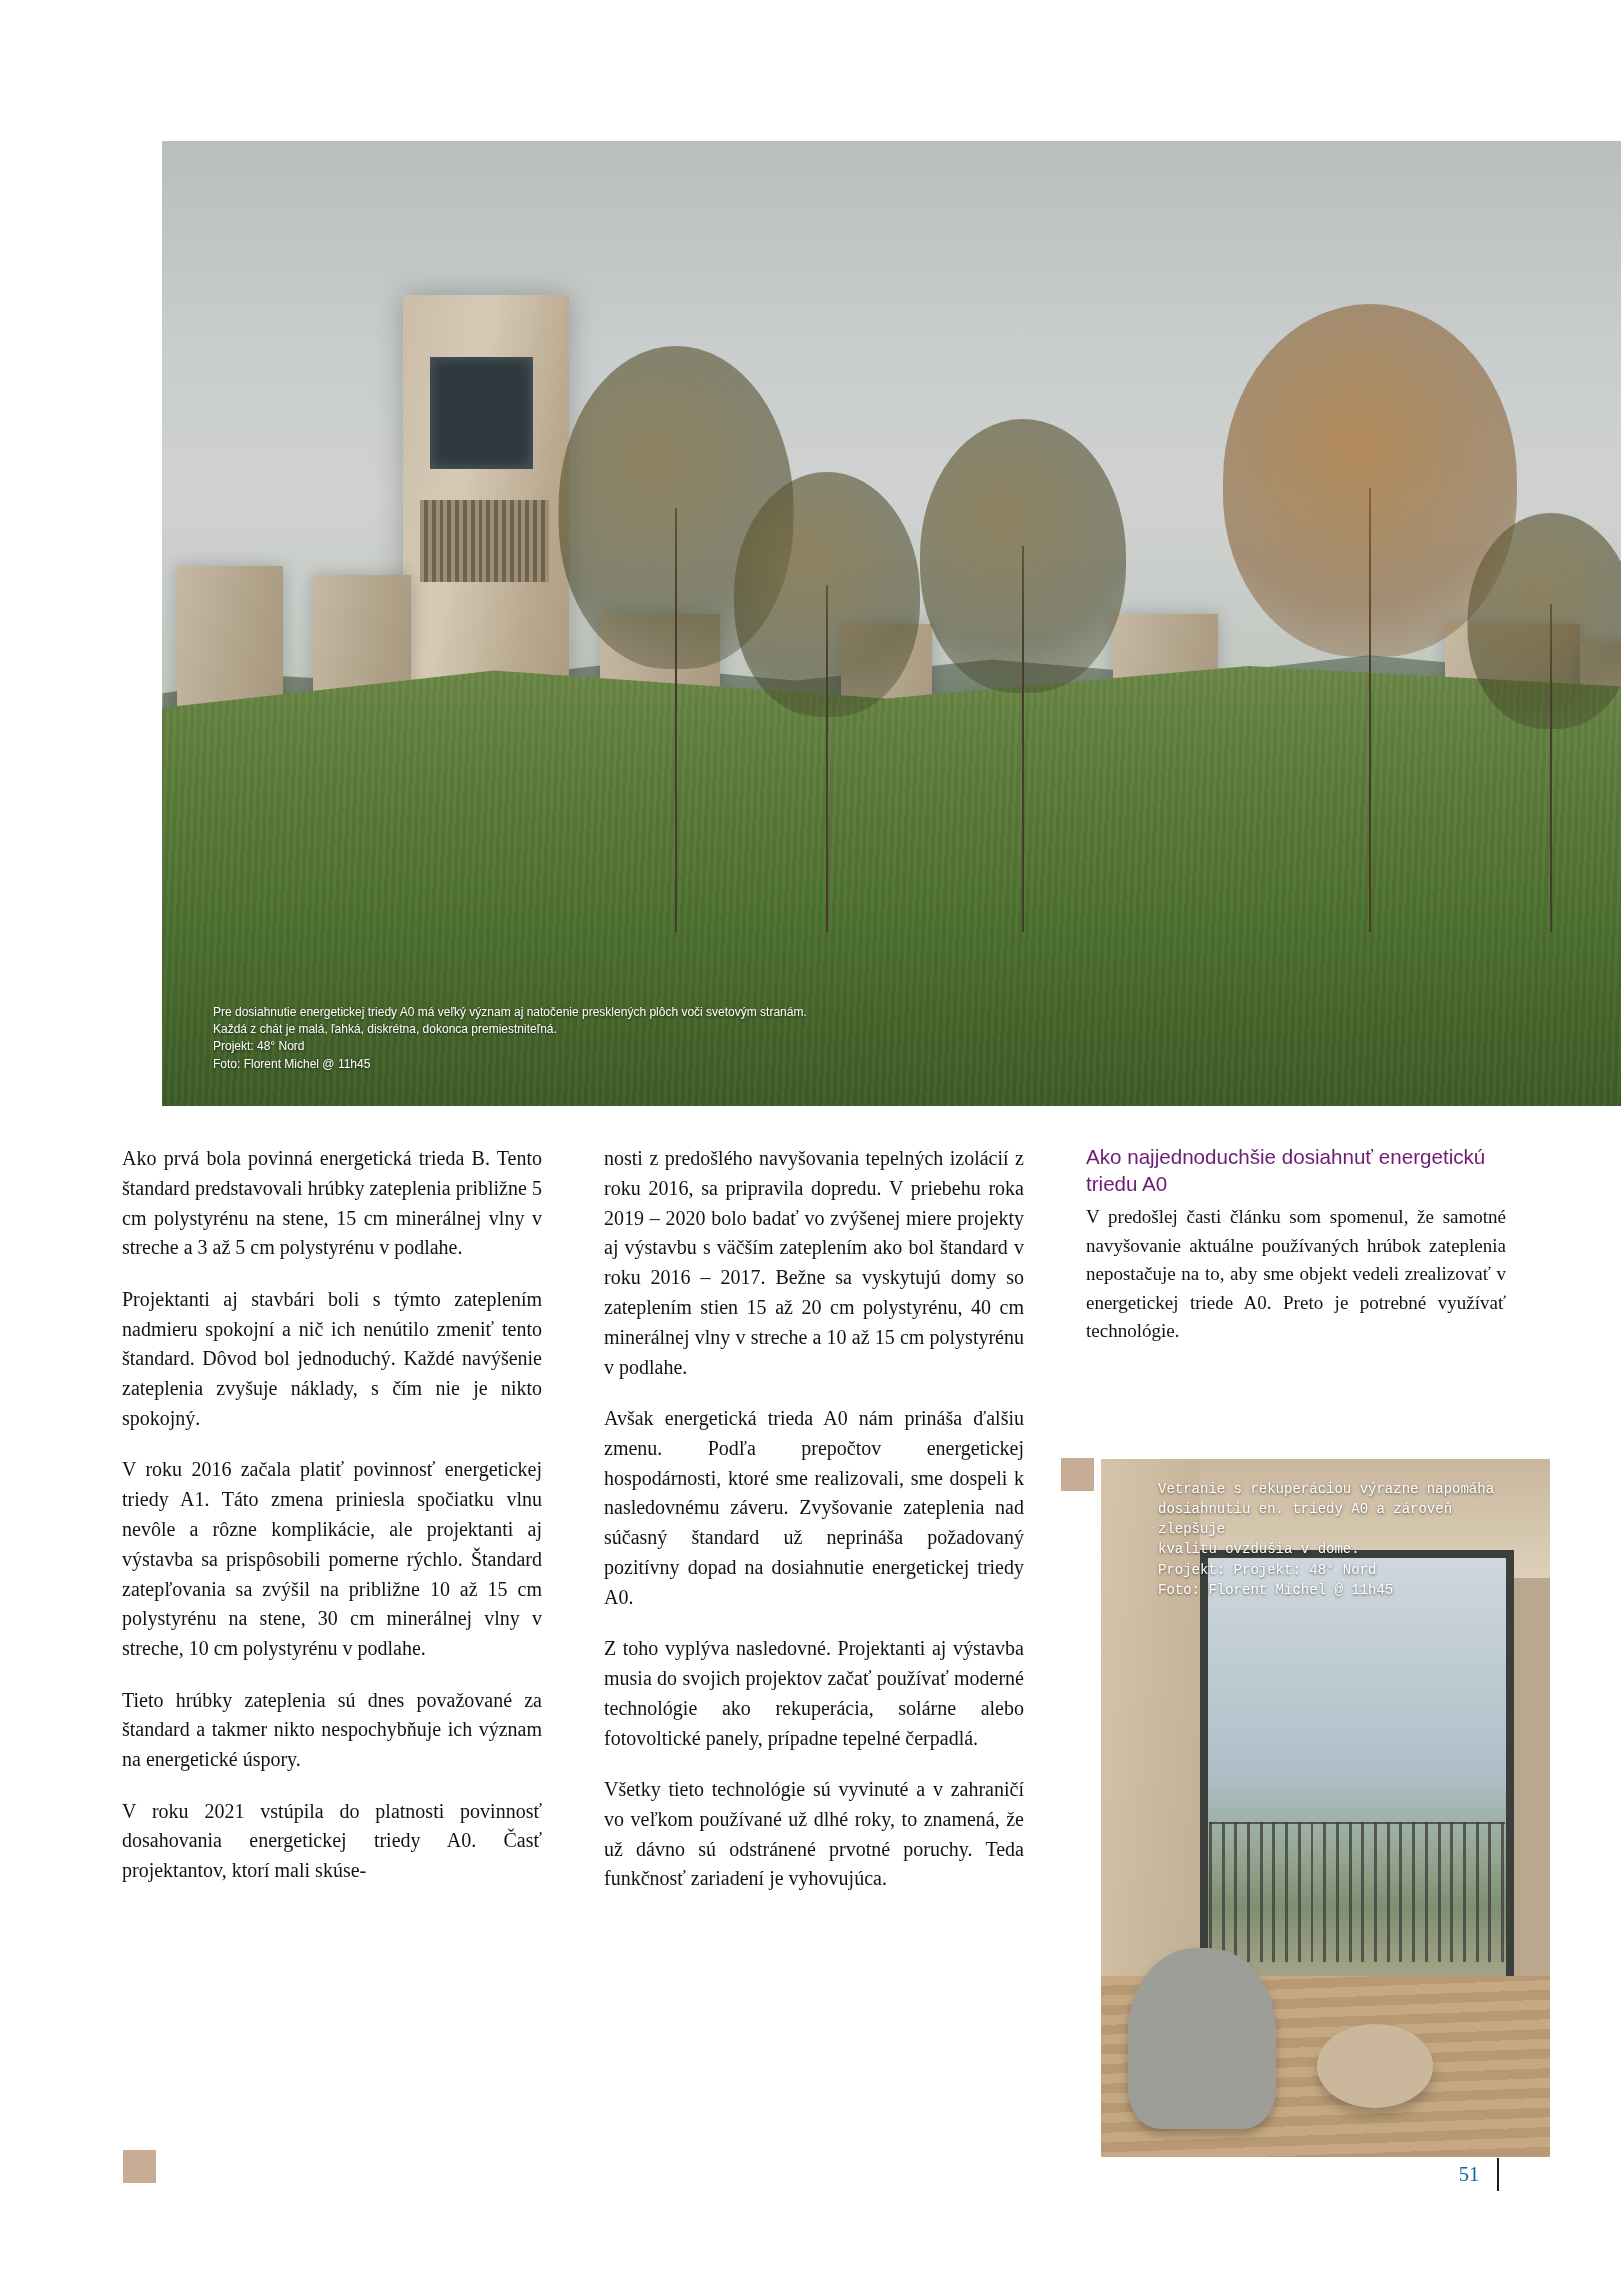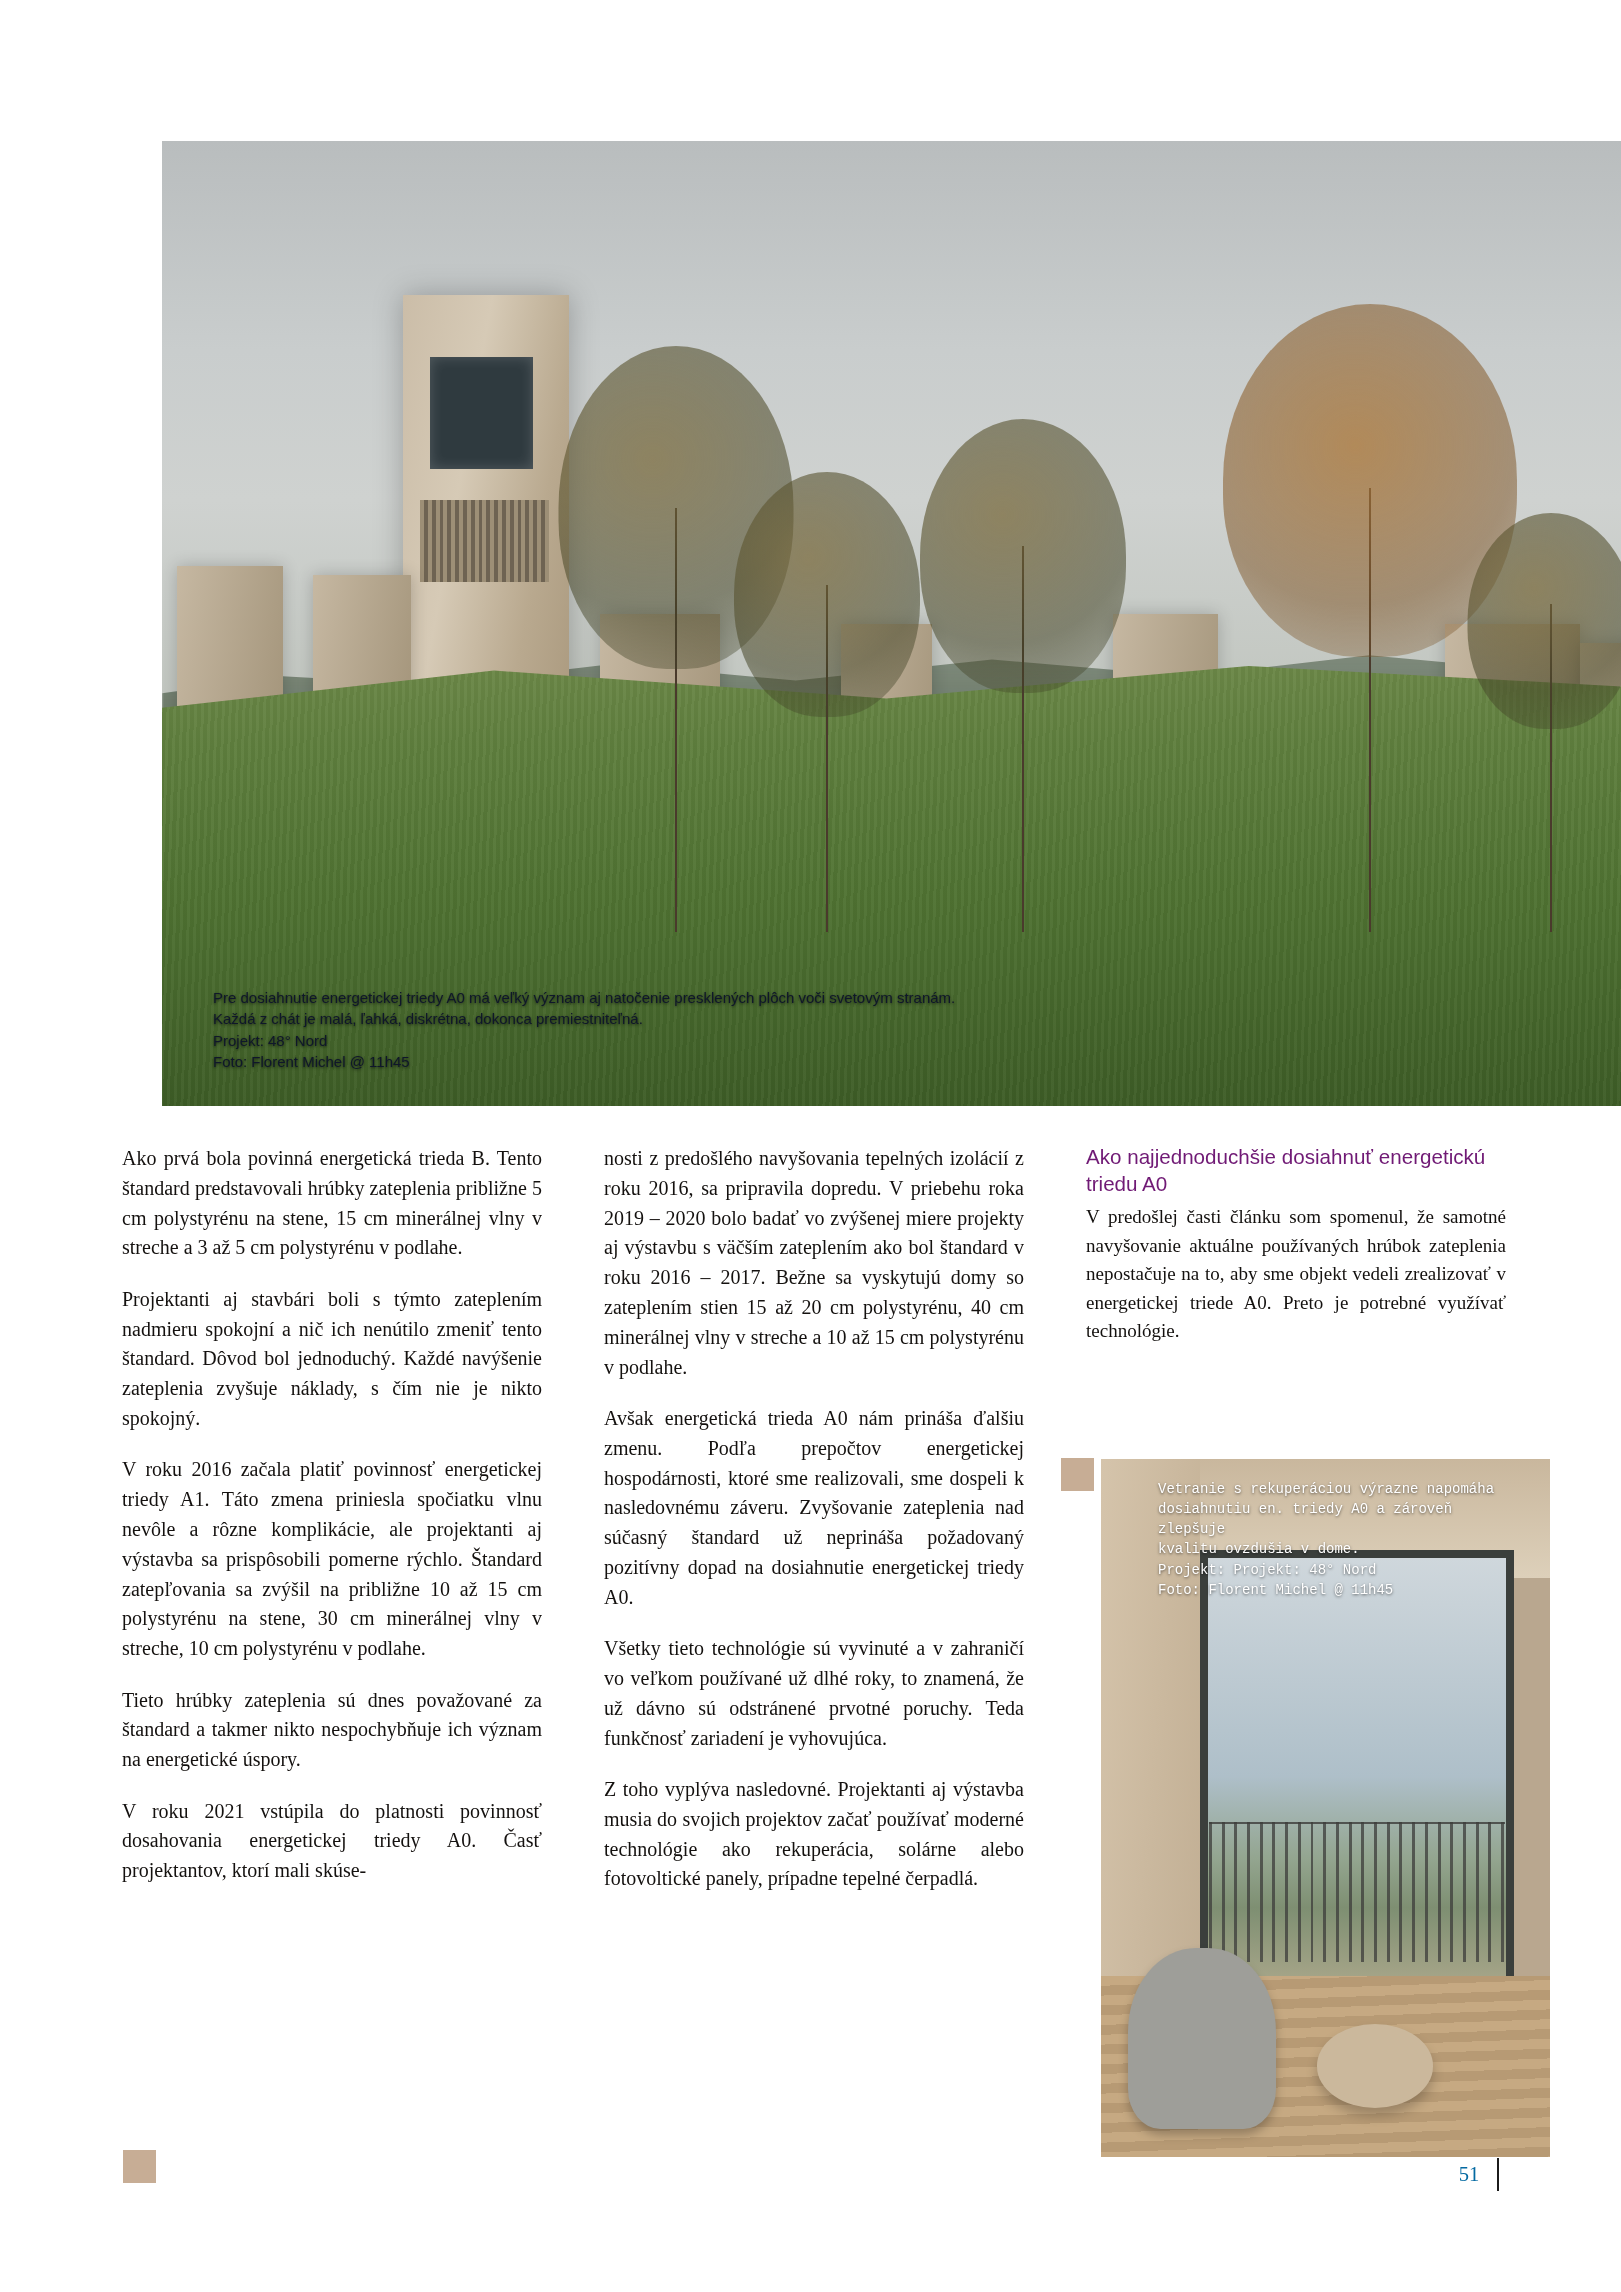--- a/index.html
+++ b/index.html
@@ -109,23 +109,23 @@
   .t4 .crown { width: 294px; height: 353px;
     background: radial-gradient(circle at 45% 40%, rgba(170,120,60,0.8), rgba(130,90,45,0.55) 60%, rgba(110,80,40,0.2) 100%); }
   .t5 { left: 92%; height: 34%; }
   .t5 .crown { width: 167px; height: 216px; }
 
   .hero-caption {
     position: absolute;
     left: 51px;
     bottom: 33px;
     width: 863px;
-    color: #0f172a;
+    color: #ffffff;
     font-family: "Liberation Sans", sans-serif;
-    font-size: 15px;
+    font-size: 12px;
     line-height: 1.44;
     text-shadow: 0 1px 2.9px rgba(0,0,0,0.65);
   }
   .caption-swatch {
     position: absolute;
     left: 123px;
     bottom: 110px;
     width: 33px;
     height: 33px;
     background: #c7ad95;
@@ -295,22 +295,22 @@
       <p>Ako prvá bola povinná energetická trieda B. Tento štandard predstavovali hrúbky zateplenia približne 5 cm polystyrénu na stene, 15 cm minerálnej vlny v streche a 3 až 5 cm polystyrénu v podlahe.</p>
       <p>Projektanti aj stavbári boli s týmto zateplením nadmieru spokojní a nič ich nenútilo zmeniť tento štandard. Dôvod bol jednoduchý. Každé navýšenie zateplenia zvyšuje náklady, s čím nie je nikto spokojný.</p>
       <p>V roku 2016 začala platiť povinnosť energetickej triedy A1. Táto zmena priniesla spočiatku vlnu nevôle a rôzne komplikácie, ale projektanti aj výstavba sa prispôsobili pomerne rýchlo. Štandard zatepľovania sa zvýšil na približne 10 až 15 cm polystyrénu na stene, 30 cm minerálnej vlny v streche, 10 cm polystyrénu v podlahe.</p>
       <p>Tieto hrúbky zateplenia sú dnes považované za štandard a takmer nikto nespochybňuje ich význam na energetické úspory.</p>
       <p>V roku 2021 vstúpila do platnosti povinnosť dosahovania energetickej triedy A0. Časť projektantov, ktorí mali skúse-</p>
     </div>
 
     <div class="col second">
       <p>nosti z predošlého navyšovania tepelných izolácií z roku 2016, sa pripravila dopredu. V priebehu roka 2019 – 2020 bolo badať vo zvýšenej miere projekty aj výstavbu s väčším zateplením ako bol štandard v roku 2016 – 2017. Bežne sa vyskytujú domy so zateplením stien 15 až 20 cm polystyrénu, 40 cm minerálnej vlny v streche a 10 až 15 cm polystyrénu v podlahe.</p>
       <p>Avšak energetická trieda A0 nám prináša ďalšiu zmenu. Podľa prepočtov energetickej hospodárnosti, ktoré sme realizovali, sme dospeli k nasledovnému záveru. Zvyšovanie zateplenia nad súčasný štandard už neprináša požadovaný pozitívny dopad na dosiahnutie energetickej triedy A0.</p>
+      <p>Z toho vyplýva nasledovné. Projektanti aj výstavba musia do svojich projektov začať používať moderné technológie ako rekuperácia, solárne alebo fotovoltické panely, prípadne tepelné čerpadlá.</p>
       <p>Všetky tieto technológie sú vyvinuté a v zahraničí vo veľkom používané už dlhé roky, to znamená, že už dávno sú odstránené prvotné poruchy. Teda funkčnosť zariadení je vyhovujúca.</p>
-      <p>Z toho vyplýva nasledovné. Projektanti aj výstavba musia do svojich projektov začať používať moderné technológie ako rekuperácia, solárne alebo fotovoltické panely, prípadne tepelné čerpadlá.</p>
     </div>
 
     <div class="col third">
       <h2 class="sec-head">Ako najjednoduchšie dosiahnuť energetickú triedu A0</h2>
       <p>V predošlej časti článku som spomenul, že samotné navyšovanie aktuálne používaných hrúbok zateplenia nepostačuje na to, aby sme objekt vedeli zrealizovať v energetickej triede A0. Preto je potrebné využívať technológie.</p>
     </div>
 
   </div>
 
   <figure class="photo2">

